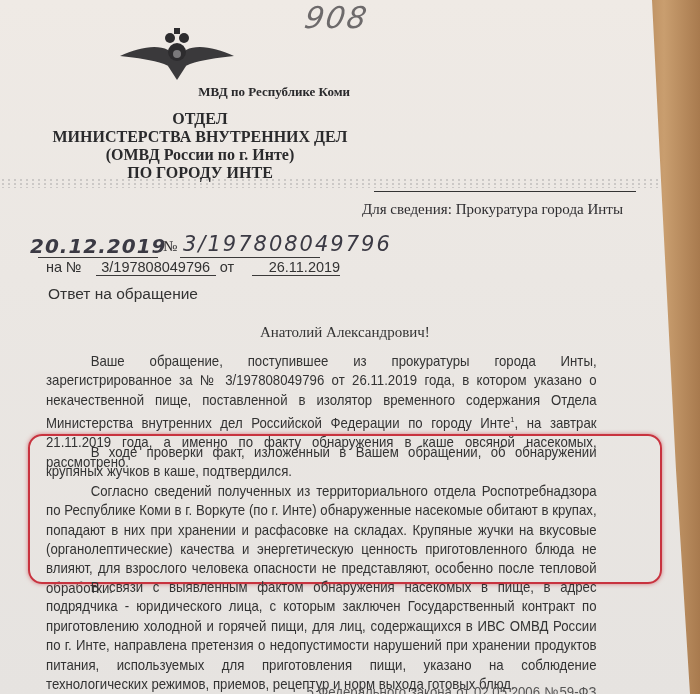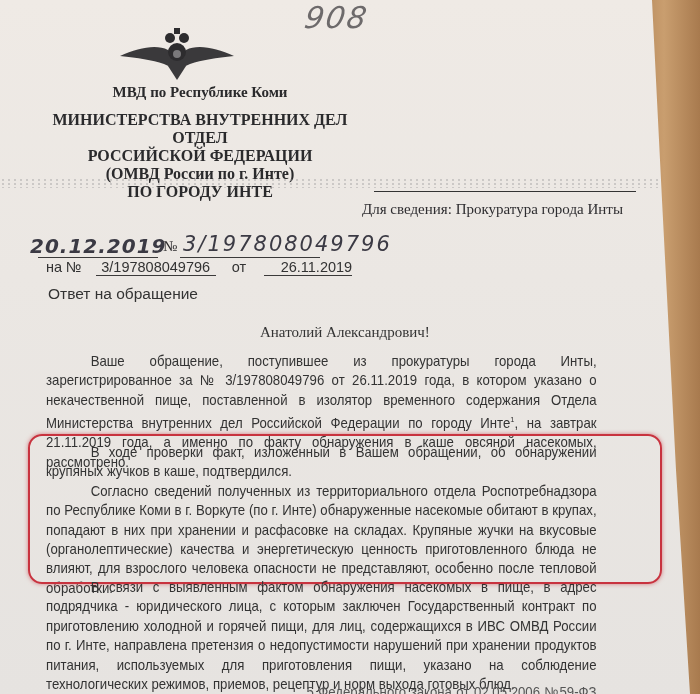--- a/index.html
+++ b/index.html
@@ -18,21 +18,21 @@
       background:linear-gradient(180deg,#efeae5 0%,#ebe7e3 40%,#e6e3e0 100%);
       clip-path: polygon(0 0, 652px 0, 662px 200px, 676px 470px, 690px 694px, 0 694px);
     }
     .abs { position:absolute; }
     .handnum {
       left:305px; top:0px; font-family:"DejaVu Sans", sans-serif; font-style:italic;
       font-size:30px; color:#6d6a6b; letter-spacing:2px; transform:skewX(-10deg);
     }
     .emblem { left:118px; top:26px; width:118px; height:56px; }
     .left-head { left:50px; top:84px; width:300px; text-align:center; font-weight:bold; color:#2a2a2c; }
-    .left-head .org { font-size:15px; }
+    .left-head .org { font-size:13px;text-align:right; }
     .left-head .dept { font-size:16px; line-height:18px; margin-top:10px; }
     .noise {
       left:0; top:178px; width:665px; height:10px;
       background-image:radial-gradient(#9a9a9a 0.8px, transparent 1.2px);
       background-size:6px 4px; opacity:0.55;
     }
     .address { left:62px; top:208px; font-size:12.5px; font-family:"Liberation Sans", sans-serif; color:#333; }
     .right-head {
       left:372px; top:86px; width:266px; text-align:center; font-size:14.5px; line-height:18px; color:#2e2d30;
     }
@@ -81,44 +81,43 @@
     <circle cx="52" cy="12" r="5" fill="#2d2c2e"></circle>
     <circle cx="66" cy="12" r="5" fill="#2d2c2e"></circle>
     <rect x="56" y="2" width="6" height="6" fill="#2d2c2e"></rect>
     <path d="M50 40 L59 54 L68 40 Z" fill="#3a393b"></path>
     <circle cx="59" cy="28" r="4" fill="#7a797b"></circle>
   </svg>
 
   <div class="abs left-head">
     <div class="org">МВД по Республике Коми</div>
     <div class="dept">
+      <div>ОТДЕЛ</div>
       <div>МИНИСТЕРСТВА ВНУТРЕННИХ ДЕЛ</div>
-      <div>ОТДЕЛ</div>
-      <div>РОССИЙСКОЙ ФЕДЕРАЦИИ</div>
       <div>(ОМВД России по г. Инте)</div>
       <div>ПО ГОРОДУ ИНТЕ</div>
     </div>
   </div>
 
   <div class="abs noise"></div>
 
 
   <div class="abs rule"></div>
   <div class="abs info">Для сведения: Прокуратура города Инты</div>
 
   <div class="abs hw hwdate">20.12.2019</div>
   <div class="abs line" style="left:38px;top:257px;width:120px;"></div>
   <div class="abs hwnum-label">№</div>
   <div class="abs hw hwnum">3/197808049796</div>
   <div class="abs line" style="left:180px;top:257px;width:140px;"></div>
 
   <div class="abs ref-row">
     <span>на №</span>
     <span style="width:120px;text-align:center;border-bottom:1px solid #3b3a3a;margin-left:10px;">3/197808049796</span>
-    <span style="margin-left:12px;">от</span>
+    <span style="">от</span>
     <span style="width:88px;text-align:right;border-bottom:1px solid #3b3a3a;margin-left:14px;">26.11.2019</span>
   </div>
 
   <div class="abs subject">Ответ на обращение</div>
   <div class="abs greeting">Анатолий Александрович!</div>
 
   <div class="para p1">
     <p><span>Ваше обращение, поступившее из прокуратуры города Инты, зарегистрированное за № 3/197808049796 от 26.11.2019 года, в котором указано о некачественной пище, поставленной в изолятор временного содержания Отдела Министерства внутренних дел Российской Федерации по городу Инте</span><sup>1</sup><span>, на завтрак 21.11.2019 года, а именно по факту обнаружения в каше овсяной насекомых, рассмотрено.</span></p>
   </div>
 

